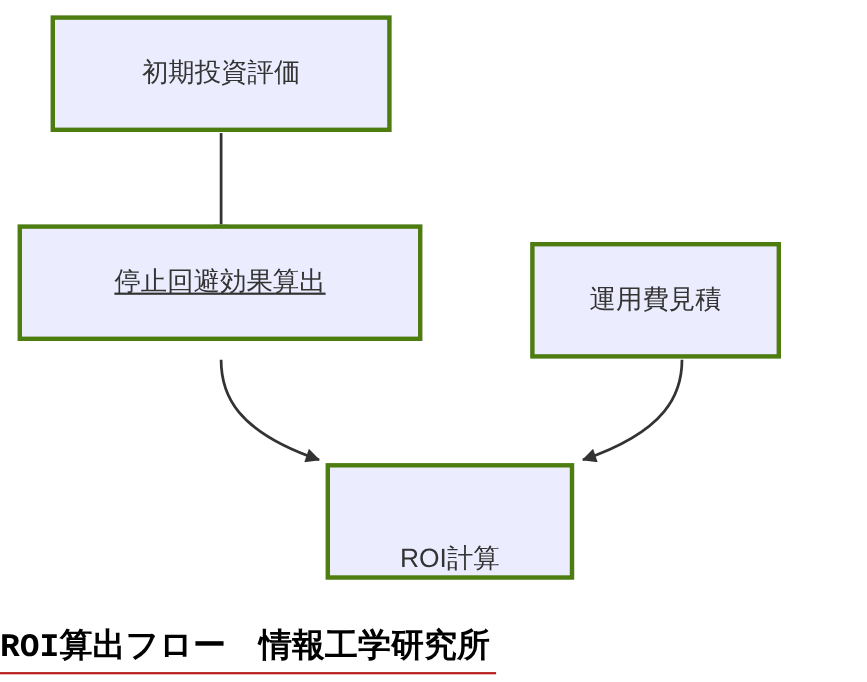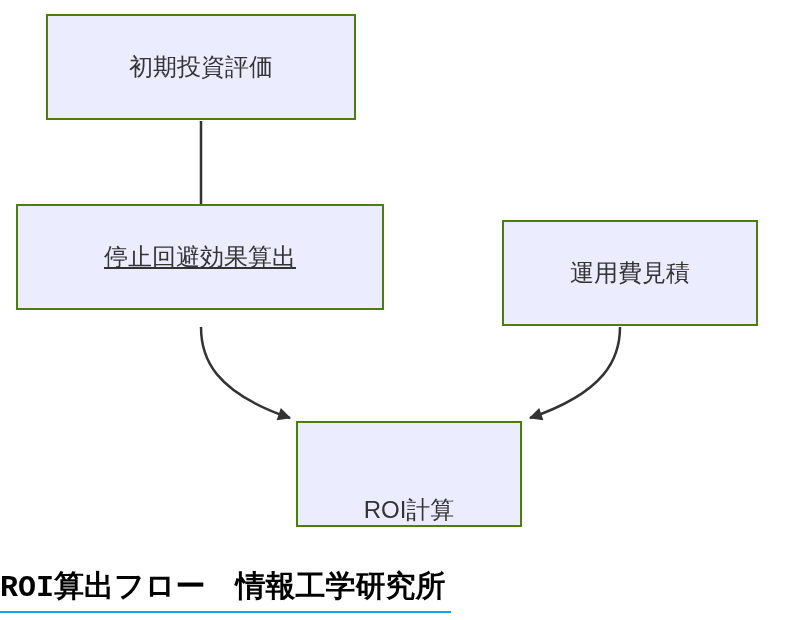--- a/index.html
+++ b/index.html
@@ -25,43 +25,43 @@
   }
   .edges-svg path.edge {
     fill: none;
     stroke: #333333;
     stroke-width: 2.5px;
   }
   .node {
     position: absolute;
     box-sizing: border-box;
     background: #ECECFF;
-    border: 2px solid #4d7c0f;
+    border: 4px solid #4d7c0f;
     display: flex;
     align-items: center;
     justify-content: center;
     color: #333333;
     font-size: 24px;
     text-align: center;
     line-height: 1.2;
   }
   .node-a { left: 46px;  top: 14px;  width: 310px; height: 106px; }
   .node-b { left: 16px;  top: 204px; width: 368px; height: 106px; text-decoration: underline; }
-  .node-c { left: 482px; top: 220px; width: 256px; height: 106px; margin-left: 20px; }
+  .node-c { left: 482px; top: 220px; width: 228px; height: 106px; }
   .node-d { left: 296px; top: 421px; width: 226px; height: 106px; align-items: flex-end; }
   .caption {
     position: absolute;
     left: 0;
     top: 566px;
     display: inline-block;
     font-family: "Liberation Mono", "DejaVu Sans Mono", monospace;
     font-weight: bold;
     font-size: 30px;
     color: #000000;
-    border-bottom: 2px solid #0ea5e9;
+    border-bottom: 2px solid #b91c1c;
     padding: 0 6px 4px 0;
     white-space: pre;
   }
 </style>
 </head>
 <body>
 
 <div class="canvas">
 
   <svg class="edges-svg" width="788" height="620" viewBox="0 0 788 620" xmlns="http://www.w3.org/2000/svg">

